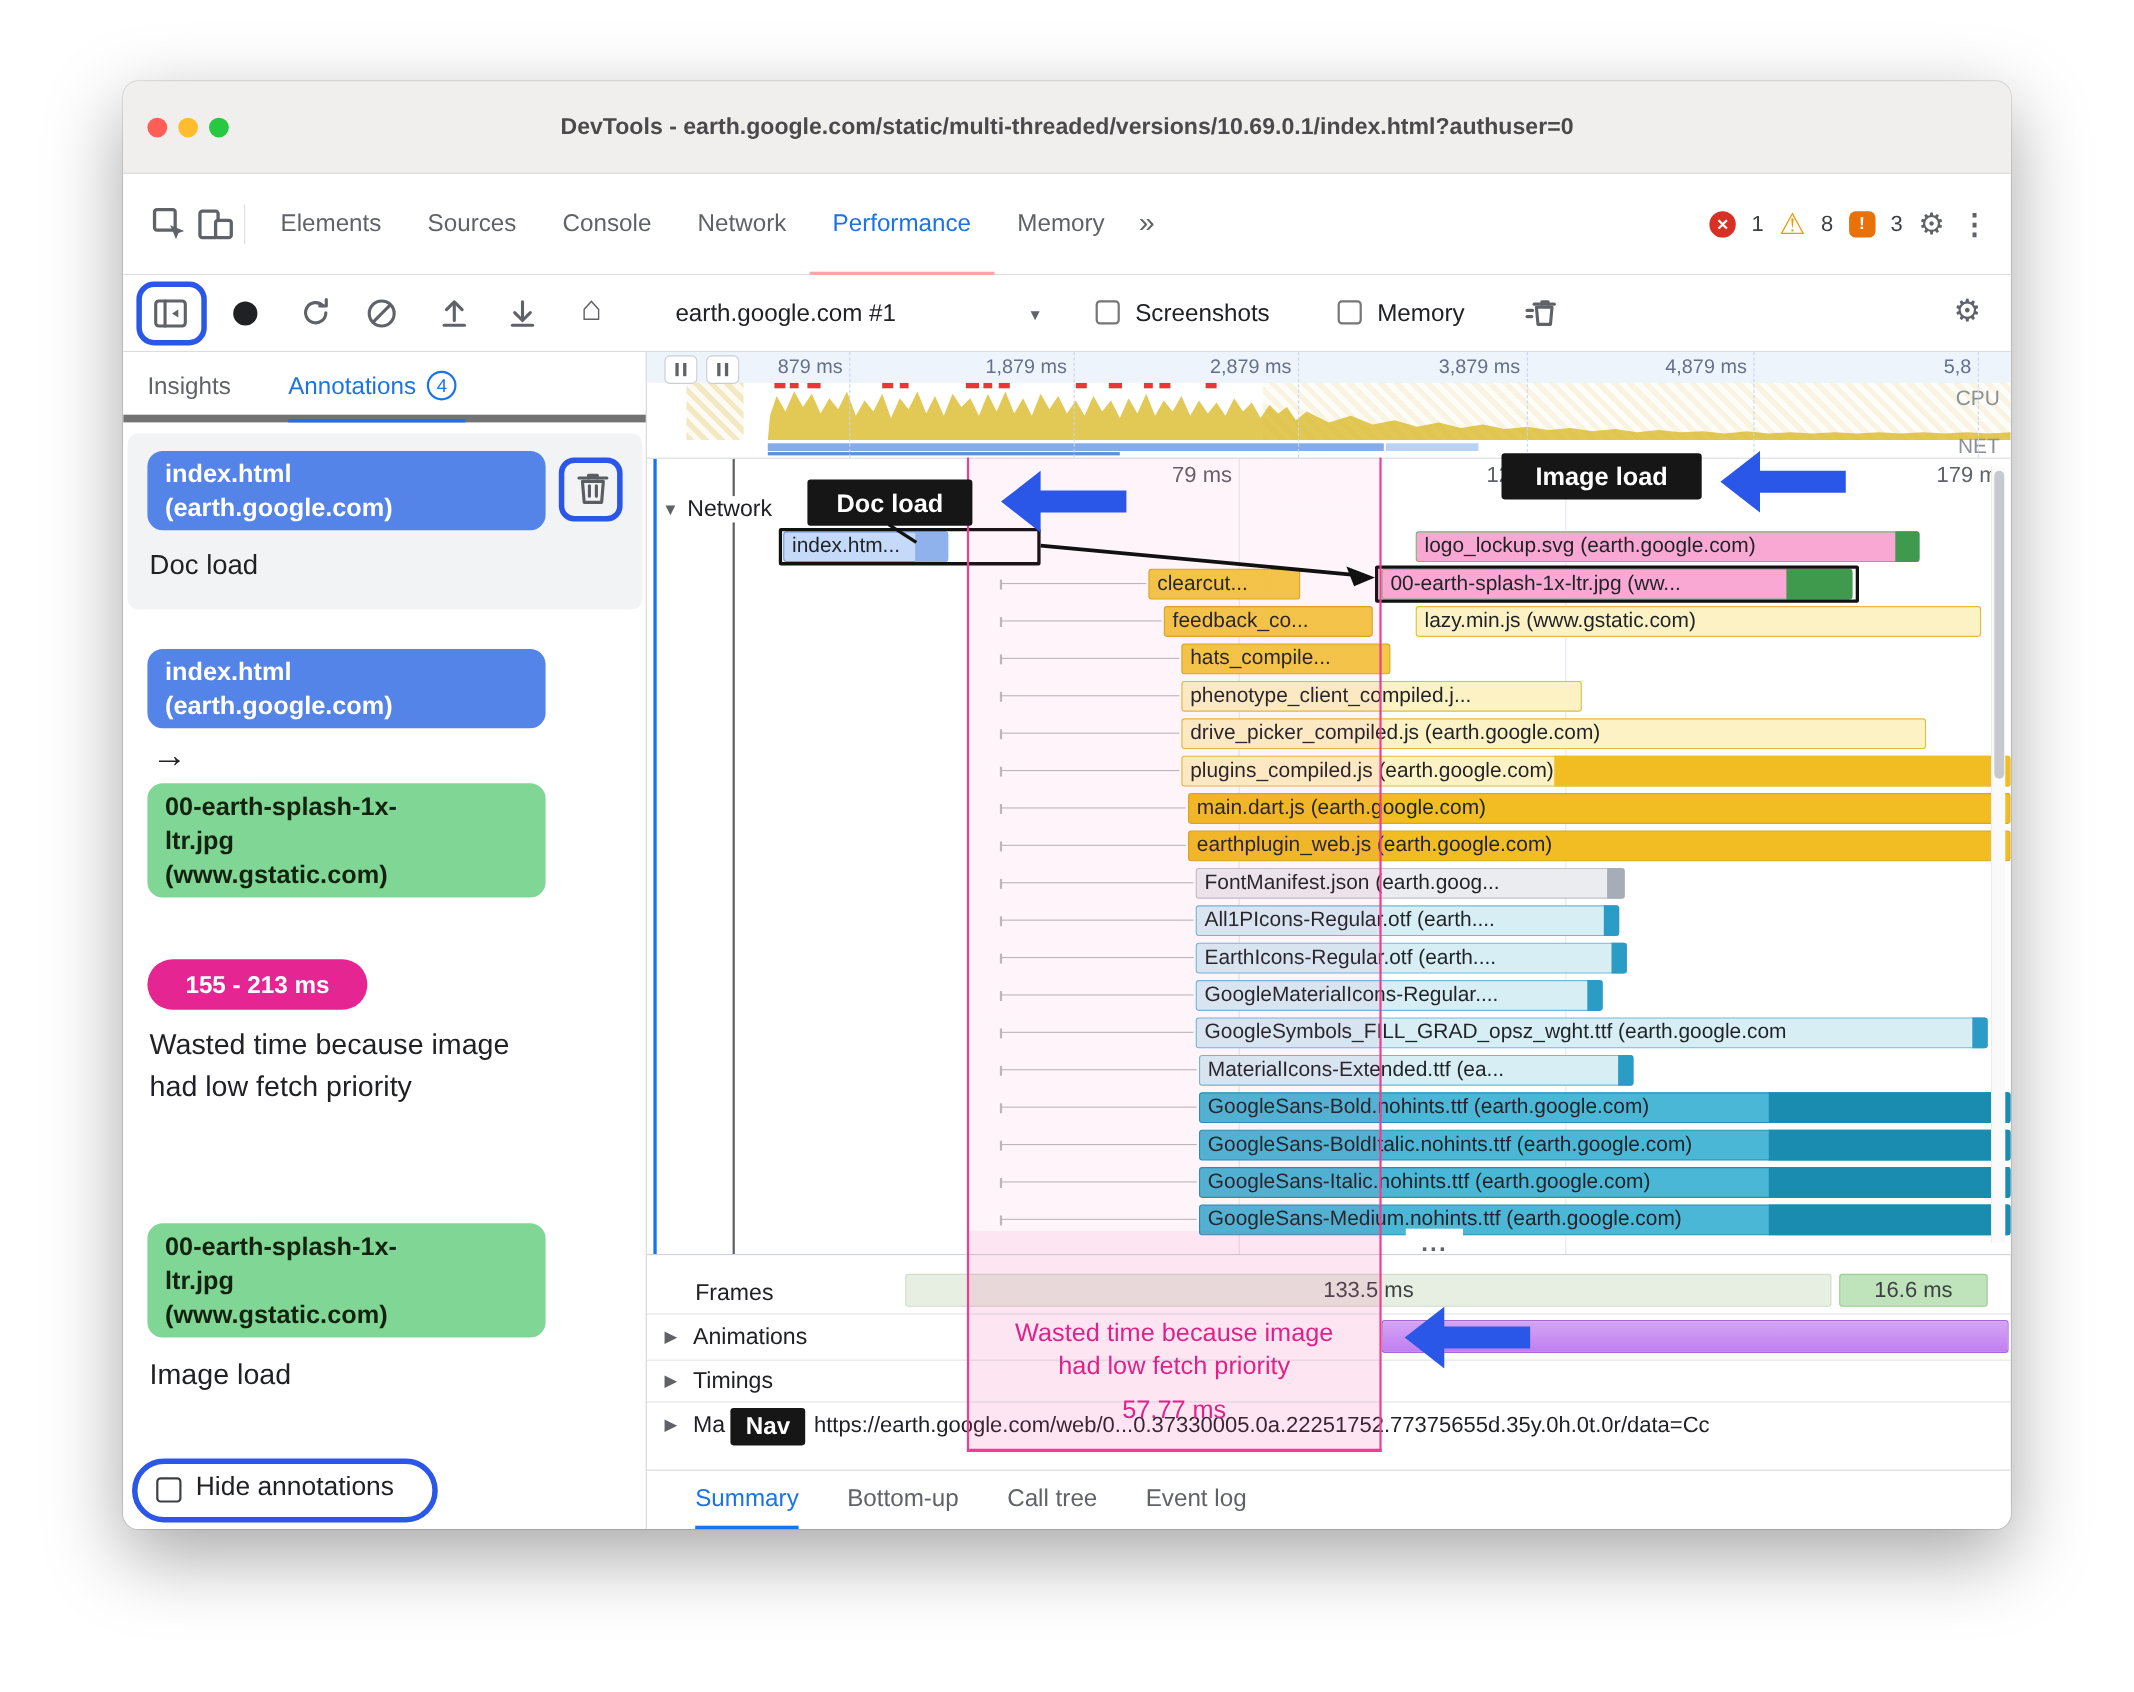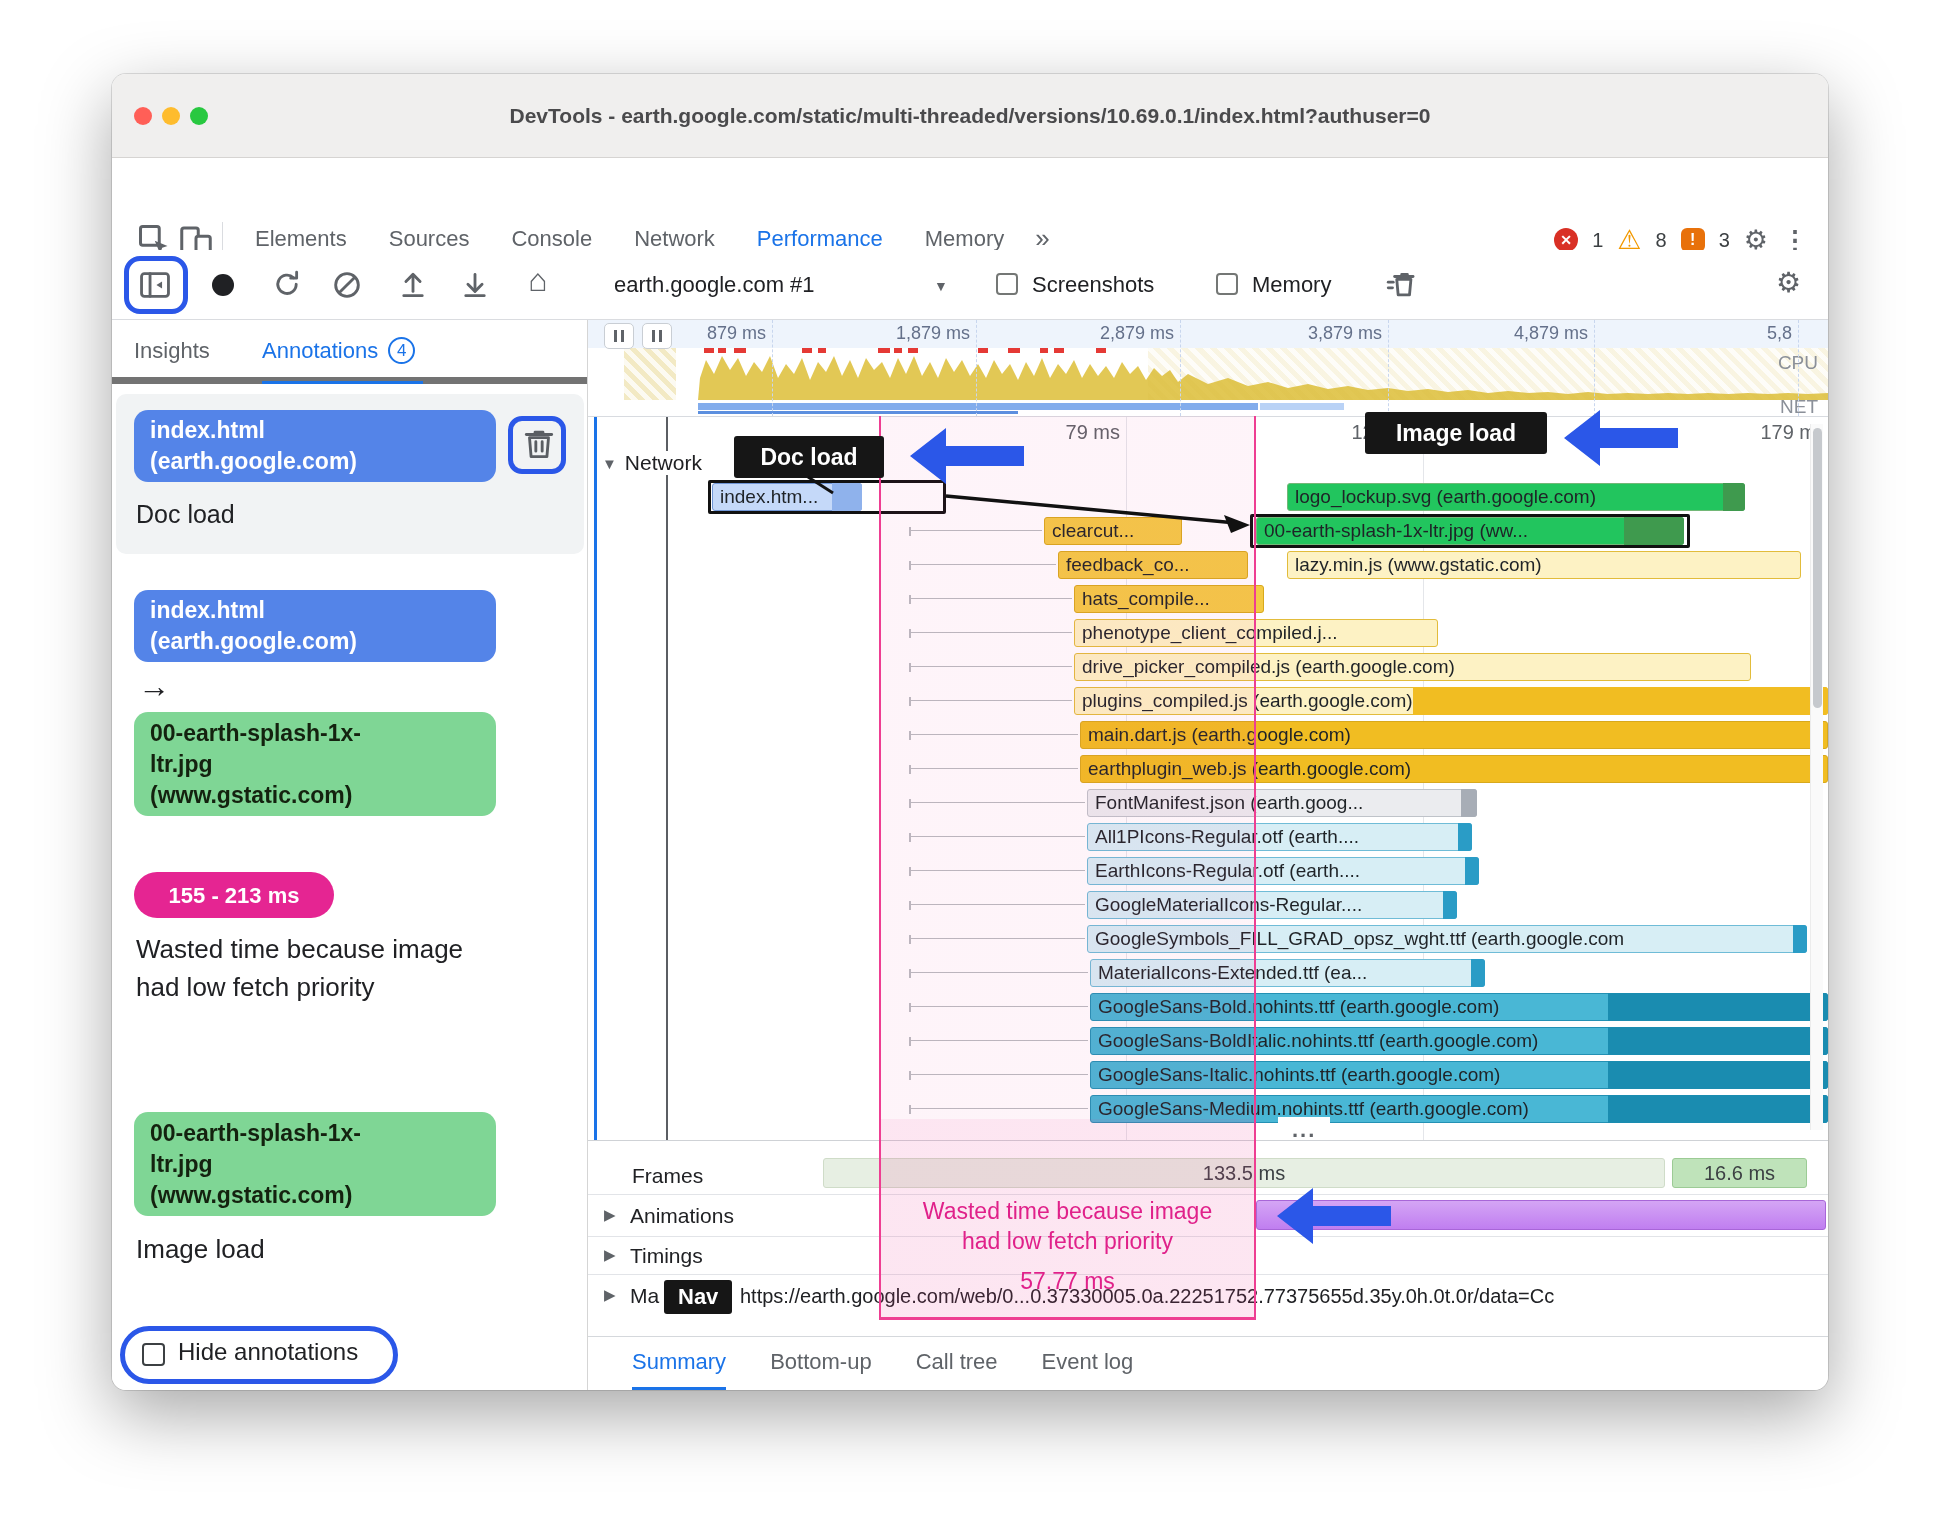--- a/index.html
+++ b/index.html
@@ -7,21 +7,21 @@
   .window{ position:absolute; left:112px; top:74px; width:1716px; height:1316px; background:#fff;
            border-radius:14px; overflow:hidden; box-shadow:0 24px 70px rgba(0,0,0,.35), 0 0 0 1px rgba(0,0,0,.12); }
 
   
   .titlebar{ position:absolute; left:0; top:0; width:100%; height:84px; background:#f0efee; border-bottom:1px solid #d6d4d2; }
   .tl{ position:absolute; top:33px; width:18px; height:18px; border-radius:50%; }
   .tl.red{ left:22px; background:#ff5f57; } .tl.yellow{ left:50px; background:#febc2e; } .tl.green{ left:78px; background:#28c840; }
   .title{ position:absolute; left:0; right:0; top:0; height:84px; line-height:84px; text-align:center; font-size:21px; font-weight:bold; color:#4a4a4c; }
 
   
-  .tabbar{ position:absolute; left:0; top:84px; width:100%; height:68px; background:#fff; border-bottom:1px solid #dadce0;margin-top:36px; }
+  .tabbar{ position:absolute; left:0; top:84px; width:100%; height:92px; background:#fff; border-bottom:1px solid #dadce0; }
   .tb-icon{ position:absolute; top:28px; width:36px; height:36px; }
   .tb-sep{ position:absolute; left:110px; top:28px; width:1px; height:36px; background:#dadce0; }
   .tabs{ position:absolute; left:122px; top:0; height:92px; display:flex; }
   .tab{ height:92px; line-height:89px; padding:0 21px; font-size:22px; color:#5f6368; cursor:default; }
   .tab.active{ color:#1a73e8; border-bottom:3px solid #fca5a5; }
   .more-tabs{ height:92px; line-height:89px; font-size:26px; color:#5f6368; padding:0 10px; }
   .badges{ position:absolute; right:20px; top:0; height:92px; display:flex; align-items:center; gap:14px; }
   .err-ic{ width:24px; height:24px; border-radius:50%; background:#d93025; color:#fff; font-size:14px; font-weight:bold; text-align:center; line-height:24px; }
   .warn-ic{ font-size:27px; color:#f29900; line-height:24px; }
   .iss-ic{ width:24px; height:24px; border-radius:6px; background:#e8710a; color:#fff; font-size:16px; font-weight:bold; text-align:center; line-height:24px; }
@@ -77,21 +77,21 @@
   .wf-gridline{ position:absolute; top:0; bottom:0; width:0; border-left:1px solid #e4e6ea; z-index:0; }
   .wf-blue-edge{ position:absolute; left:6px; top:0; bottom:0; width:3px; background:#1a73e8; z-index:1; }
   .wf-darkline{ position:absolute; left:78px; top:0; bottom:0; width:2px; background:#5b5e63; z-index:1; }
   .net-header{ position:absolute; left:14px; top:34px; display:flex; align-items:center; gap:8px; z-index:2; background:#fff; padding-right:8px; }
   .net-header .tri{ font-size:15px; color:#5f6368; }
   .net-header .lbl{ font-size:21px; color:#202124; }
   .bar{ position:absolute; height:28px; border-radius:3px; display:flex; align-items:center; padding:0 7px; white-space:nowrap; z-index:2; }
   .bar-label{ font-size:19px; color:#1f2327; position:relative; z-index:2; }
   .bar .chunk{ position:absolute; right:-1px; top:-1px; bottom:-1px; border-radius:0 3px 3px 0; z-index:1; }
   .bar.doc{ background:#c5d9f9; border:1.5px solid #7096d6; } .bar.doc .chunk{ background:#8fb2ec; }
-  .bar.img{ background:#22c55e; border:1.5px solid #72b877; } .bar.img .chunk{ background:#3f9a4e; }
+  .bar.img{ background:#f9a8d4; border:1.5px solid #72b877; } .bar.img .chunk{ background:#3f9a4e; }
   .bar.js{ background:#f4ca45; border:1.5px solid #d8a91c; }
   .bar.js_pale{ background:#fdf2c4; border:1.5px solid #e2bc3b; } .bar.js_pale .chunk{ background:#f1bd22; }
   .bar.js_solid{ background:#f1bd22; border:1.5px solid #d8a91c; }
   .bar.json{ background:#ebecef; border:1.5px solid #bfc3c9; } .bar.json .chunk{ background:#a7adb6; }
   .bar.font{ background:#d7eef5; border:1.5px solid #6fbcd7; } .bar.font .chunk{ background:#2a9cc6; }
   .bar.font_solid{ background:#49b7d5; border:1.5px solid #2391b4; } .bar.font_solid .chunk{ background:#1a8cb0; }
   .conn{ position:absolute; height:0; border-top:1.5px solid #b9bcc0; z-index:1; }
   .conn::before{ content:""; position:absolute; left:-1px; top:-4px; width:2px; height:9px; background:#b9bcc0; }
   .hlbox{ position:absolute; height:34px; border:3.5px solid #111; border-radius:2px; z-index:3; pointer-events:none; }
   #wf-more{ position:absolute; left:690px; top:700px; font-size:22px; font-weight:bold; color:#5f6368; background:#fff; padding:0 14px; z-index:4; letter-spacing:2px; }

